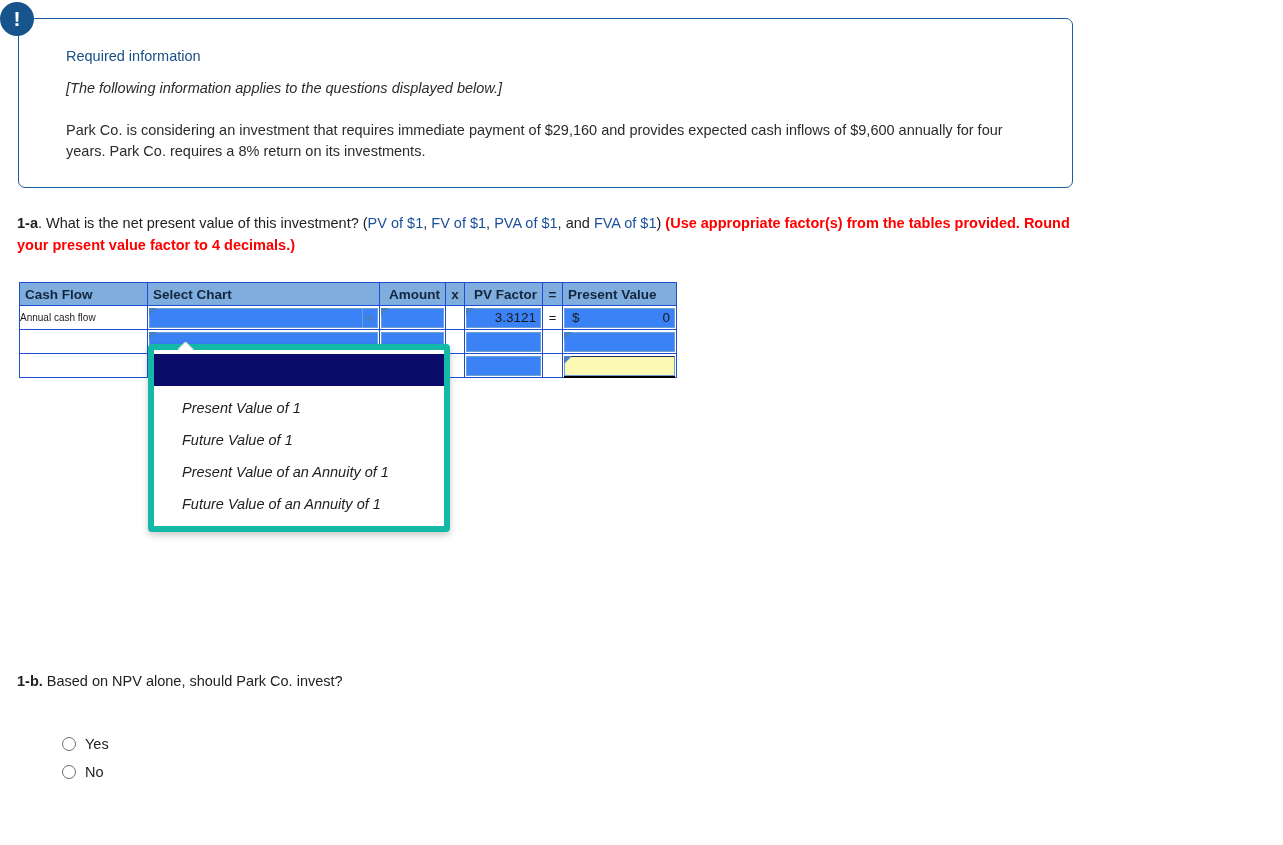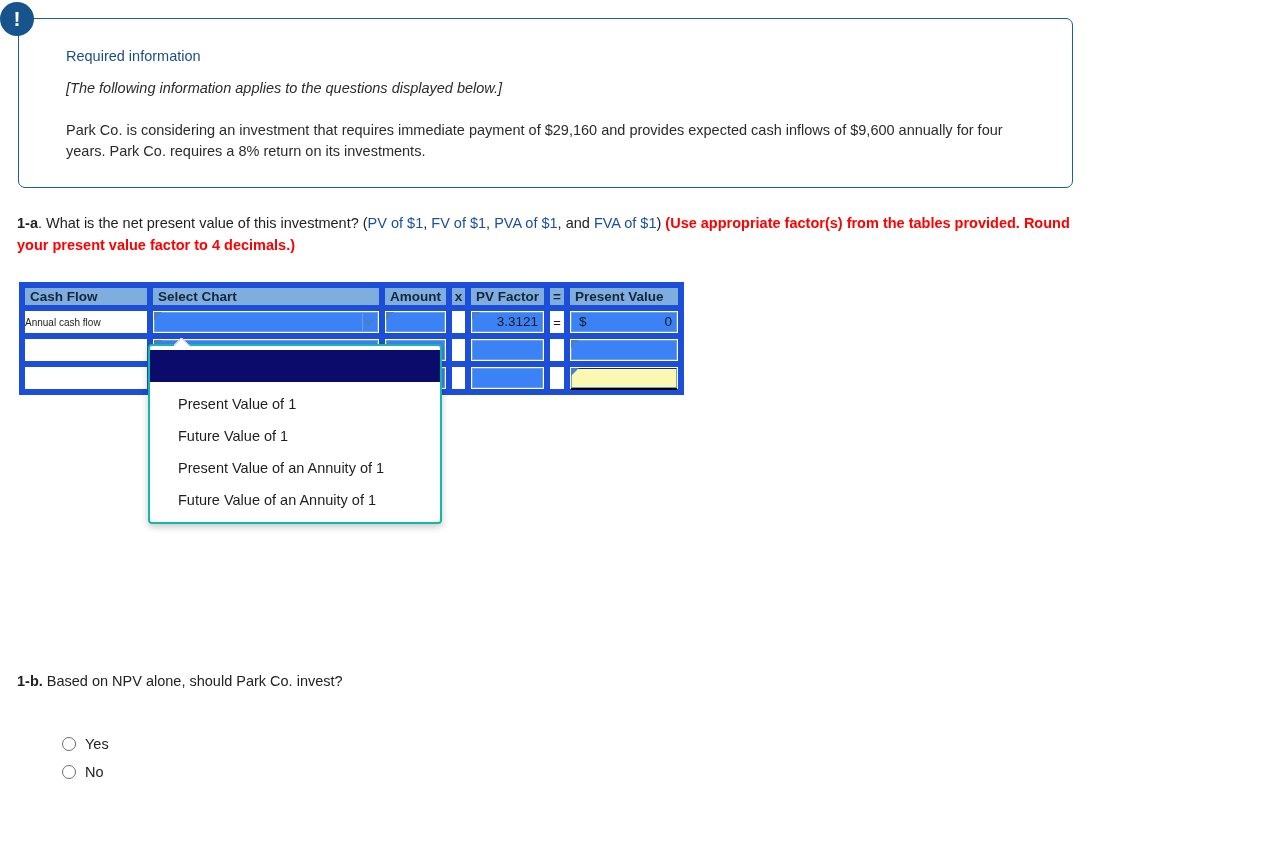--- a/index.html
+++ b/index.html
@@ -99,21 +99,21 @@
   .sheet {
     position: absolute;
     left: 19px;
     top: 282px;
     border-collapse: collapse;
     table-layout: fixed;
     font-size: 13.5px;
     color: #1a1a1a;
   }
   .sheet td, .sheet th {
-    border: 6px solid #1d4ed8;
+    border: 1px solid #1d4ed8;
     padding: 0;
     margin: 0;
     height: 24px;
     box-sizing: border-box;
     background: #ffffff;
   }
   .sheet thead th {
     background: #7fadde;
     color: #14263d;
     font-weight: bold;
@@ -198,25 +198,26 @@
     background: #6f9ed0;
   }
 
   
   .dd {
     position: absolute;
     left: 148px;
     top: 344px;
     width: 290px;
     background: #ffffff;
-    border: 2px solid #14b8a6;
+    border: 6px solid #14b8a6;
     border-radius: 4px;
     box-shadow: 0 3px 7px rgba(0,0,0,0.22);
     z-index: 20;
     padding-bottom: 6px;
+    font-style: italic;
   }
   .dd-notch {
     position: absolute;
     left: 24px;
     top: -8px;
     width: 16px;
     height: 9px;
     overflow: hidden;
   }
   .dd-notch::after {

